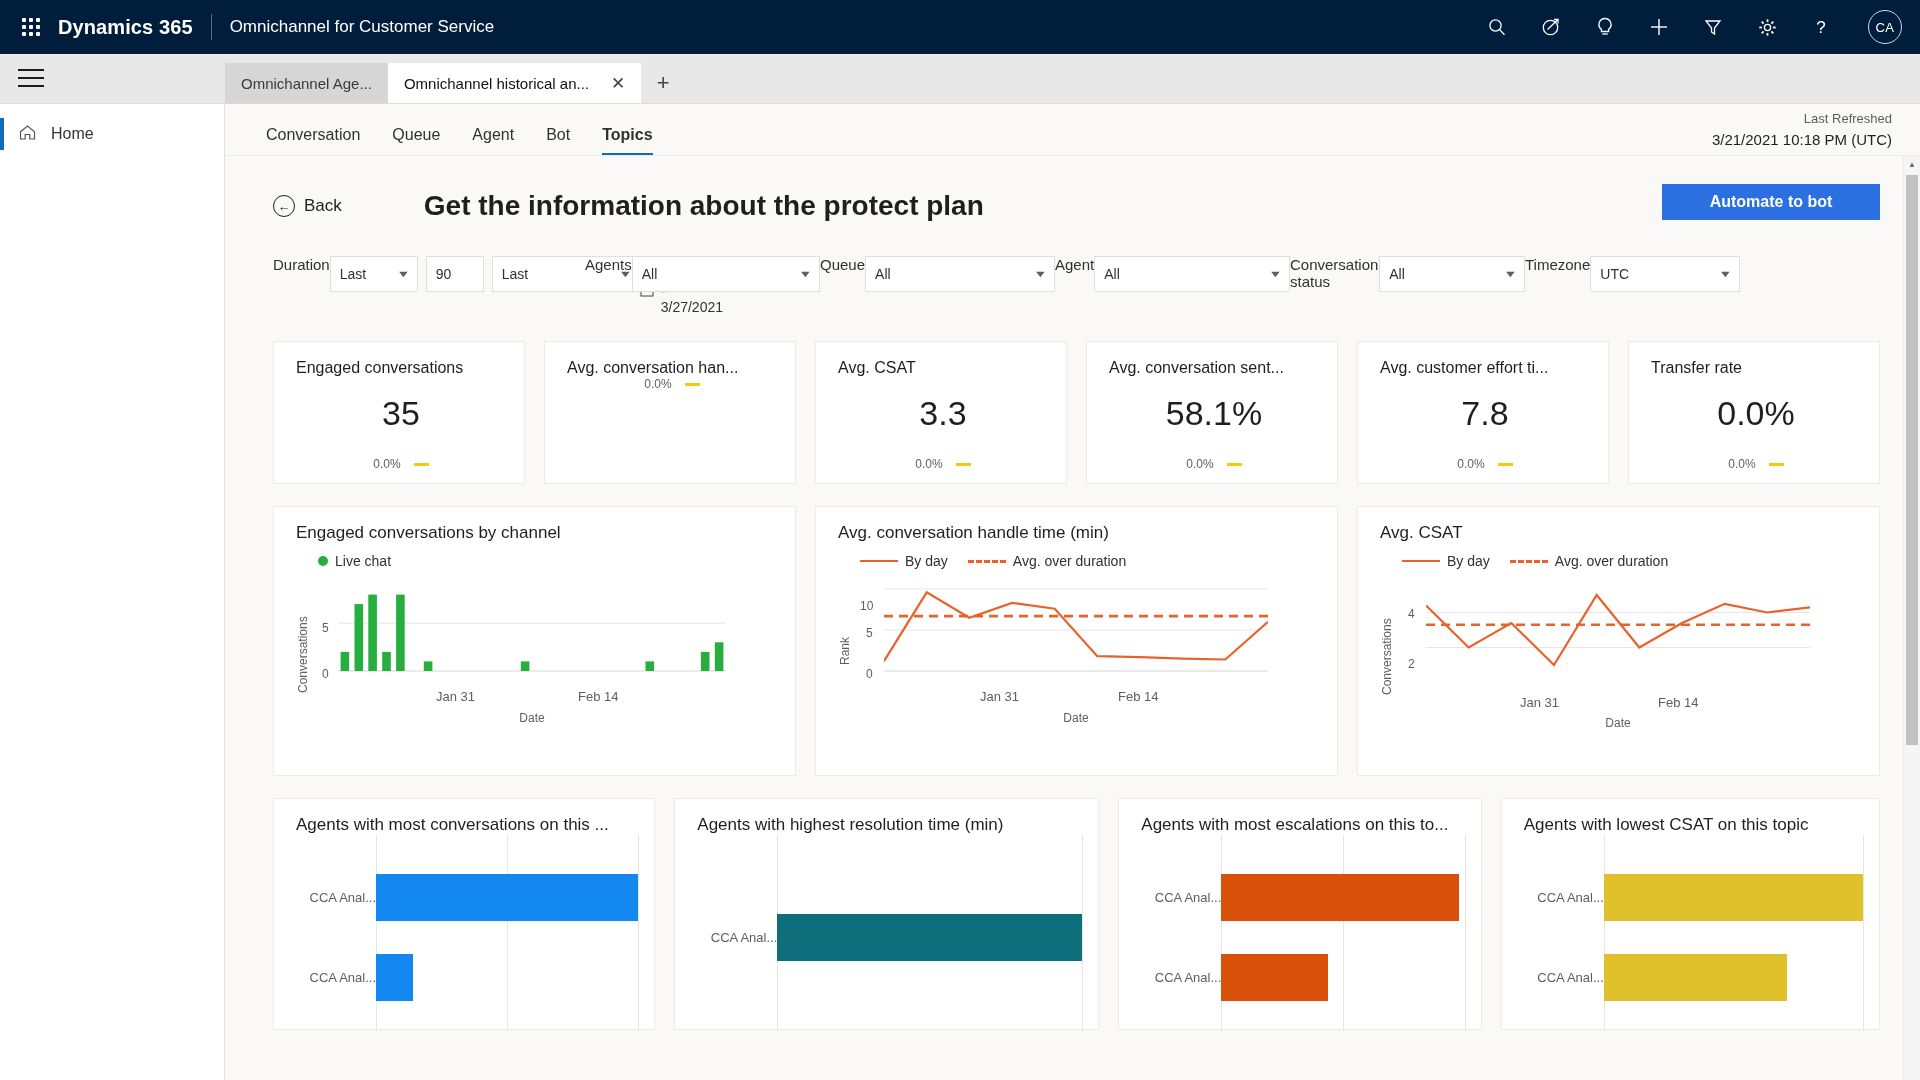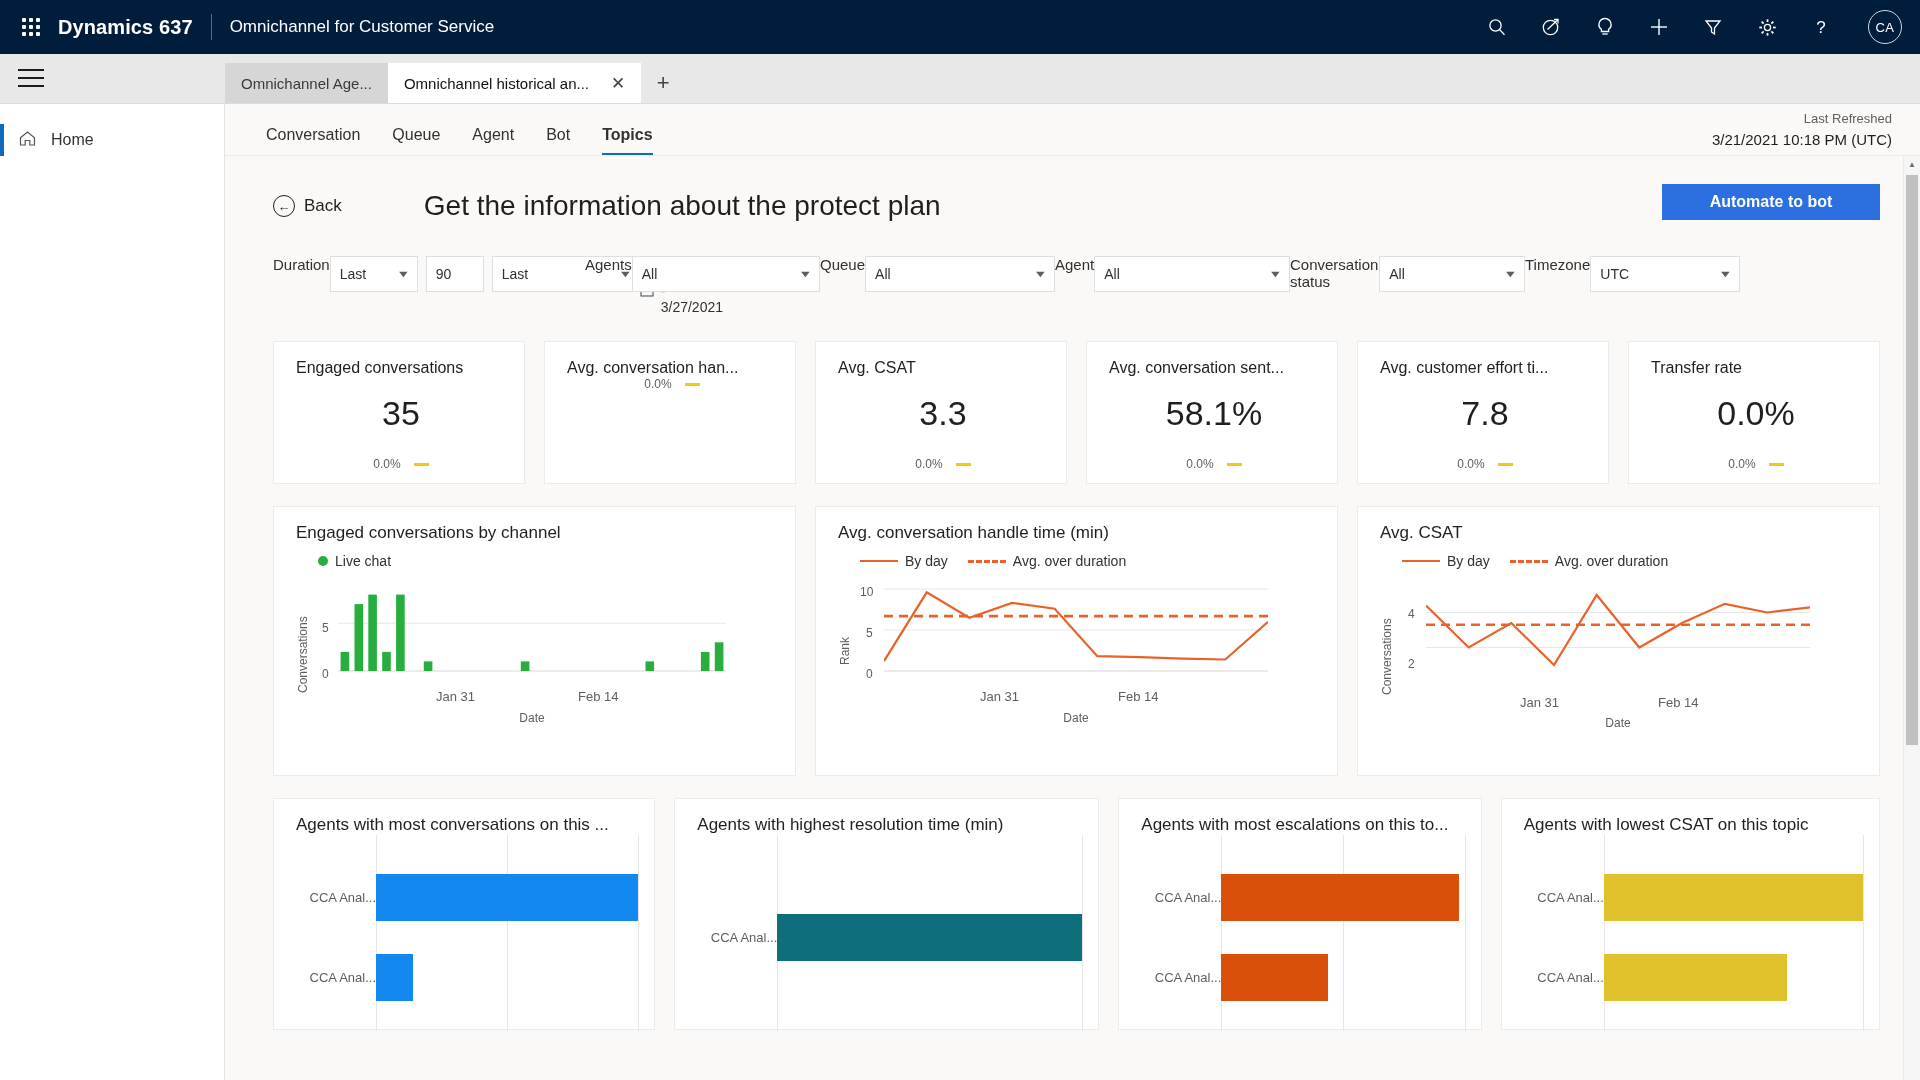--- a/index.html
+++ b/index.html
@@ -47,21 +47,21 @@
     padding: 0 16px; font-size: 15px; color: #3a3a3a;
     background: #D6D6D6; cursor: pointer; gap: 22px;
   }
   .browser-tab.active { background: #ffffff; color: #111; }
   .tab-close { font-size: 17px; color: #444; line-height: 1; }
   .tab-add { width: 44px; height: 40px; display: flex; align-items: center; justify-content: center; font-size: 22px; color: #444; background: #E8E8E8; cursor: pointer; }
 
   
   .body-row { display: flex; height: calc(1080px - 54px - 50px); }
 
-  .sidebar { width: 225px; background: #ffffff; border-right: 1px solid #e3e3e3; padding-top: 12px; }
+  .sidebar { width: 225px; background: #ffffff; border-right: 1px solid #e3e3e3; padding-top: 6px; }
   .side-item {
     height: 48px; display: flex; align-items: center; gap: 14px;
     padding-left: 18px; font-size: 16px; color: #333; cursor: pointer; position: relative;
   }
   .side-item.active::before {
     content: ""; position: absolute; left: 0; top: 8px; bottom: 8px; width: 4px; background: #0F6CBD;
   }
 
   .content { flex: 1; background: #FAF9F8; position: relative; overflow: hidden; }
 
@@ -86,21 +86,21 @@
   .scroll-area { height: calc(1080px - 54px - 50px - 52px); overflow: hidden; position: relative; }
   .page-pad { padding: 22px 40px 0 48px; }
 
   
   .title-row { display: flex; align-items: center; position: relative; height: 56px; }
   .back-btn { display: flex; align-items: center; gap: 9px; font-size: 17px; color: #201F1E; cursor: pointer; }
   .back-circle {
     width: 22px; height: 22px; border-radius: 50%; border: 1.6px solid #201F1E;
     display: flex; align-items: center; justify-content: center; font-size: 13px; line-height: 1;
   }
-  .page-title { font-size: 28px; font-weight: 400; color: #201F1E; margin-left: 82px; }
+  .page-title { font-size: 28px; font-weight: 700; color: #201F1E; margin-left: 82px; }
   .primary-btn {
     position: absolute; right: 0; top: 6px;
     background: #2B6FE0; color: #fff; border: none;
     font-size: 16px; font-weight: bold; font-family: inherit;
     padding: 0 28px; height: 36px; cursor: pointer; min-width: 218px;
   }
 
   
   .filters { display: flex; margin-top: 22px; gap: 0; }
   .filter-group { display: flex; flex-direction: row; }
@@ -170,21 +170,21 @@
         <i></i>
         <i></i>
         <i></i>
         <i></i>
         <i></i>
         <i></i>
         <i></i>
         <i></i>
       </div>
   </div>
-  <div class="brand">Dynamics 637</div>
+  <div class="brand">Dynamics 365</div>
   <div class="brand-sep"></div>
   <div class="app-name">Omnichannel for Customer Service</div>
   <div class="top-spacer"></div>
   <div class="top-icons">
     <div class="ticon">
       <svg width="20" height="20" viewBox="0 0 20 20">
           <circle cx="8.5" cy="8.5" r="5.6" fill="none" stroke="#fff" stroke-width="1.3"></circle>
           <line x1="12.6" y1="12.6" x2="17.5" y2="17.8" stroke="#fff" stroke-width="1.3"></line>
         </svg>
     </div>
@@ -454,21 +454,21 @@
                 </span>
               <span class="legend-item">
                   <span class="legend-dash"></span>
                   <span>Avg. over duration</span>
                 </span>
             </div>
             <div class="plot" style="height:152px;">
               <span class="axis-y-title" style="top:34px;height:60px;">Rank</span>
               <span class="tick" style="left:28px; top:96px;">0</span>
               <span class="tick" style="left:28px; top:55px;">5</span>
-              <span class="tick" style="left:22px; top:14px;">10</span>
+              <span class="tick" style="left:22px; top:28px;">10</span>
               <svg id="svg-line1" width="384" height="118" style="position:absolute;left:46px;top:0;">
                   <line x1="0" y1="100.0" x2="384" y2="100.0" stroke="#E6E6E6" stroke-width="1"></line>
                   <line x1="0" y1="59.0" x2="384" y2="59.0" stroke="#E6E6E6" stroke-width="1"></line>
                   <line x1="0" y1="18.0" x2="384" y2="18.0" stroke="#E6E6E6" stroke-width="1"></line>
                   <line x1="0" y1="100" x2="384" y2="100" stroke="#E0E0E0" stroke-width="1"></line>
                   <line x1="0" y1="45.1" x2="384" y2="45.1" stroke="#E8622A" stroke-width="2.6" stroke-dasharray="9 6"></line>
                   <polyline points="0.0,90.2 42.7,21.3 85.3,46.7 128.0,31.9 170.7,37.7 213.3,85.2 256.0,86.1 298.7,87.7 341.3,88.5 384.0,50.8" fill="none" stroke="#E8622A" stroke-width="2.2"></polyline>
                 </svg>
               <span class="xtick" style="left:142px; top:118px;">Jan 31</span>
               <span class="xtick" style="left:280px; top:118px;">Feb 14</span>

